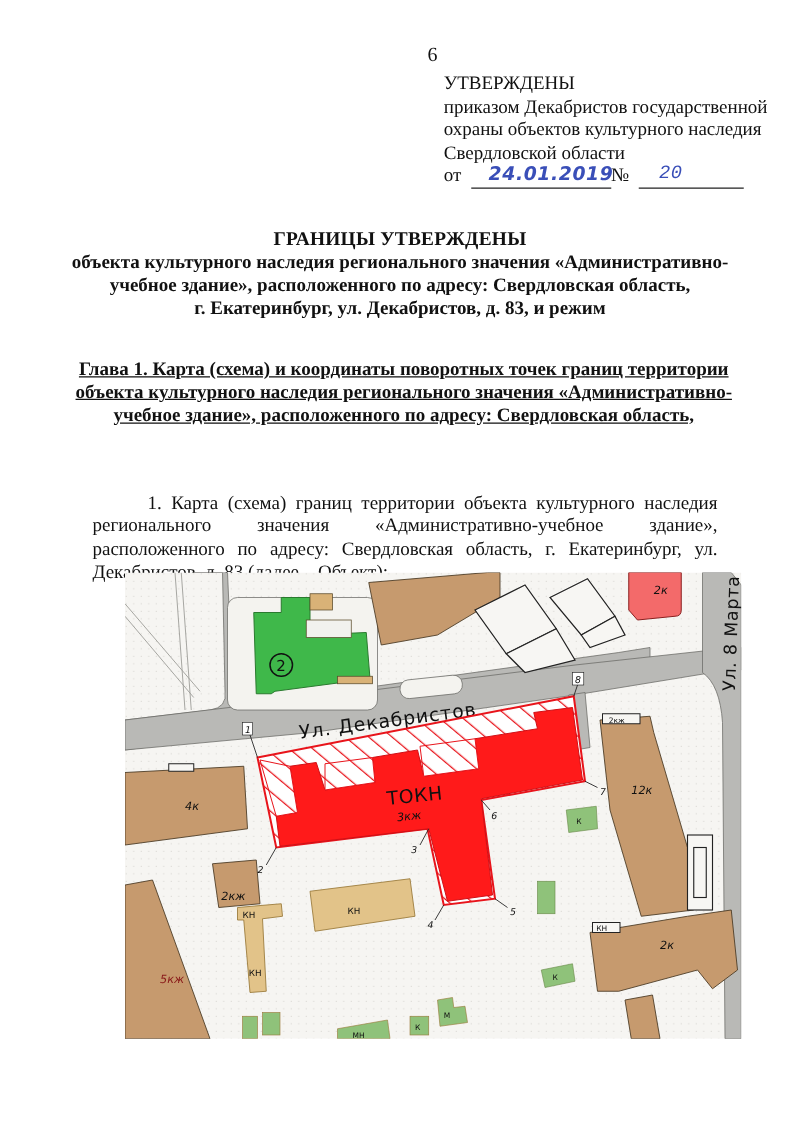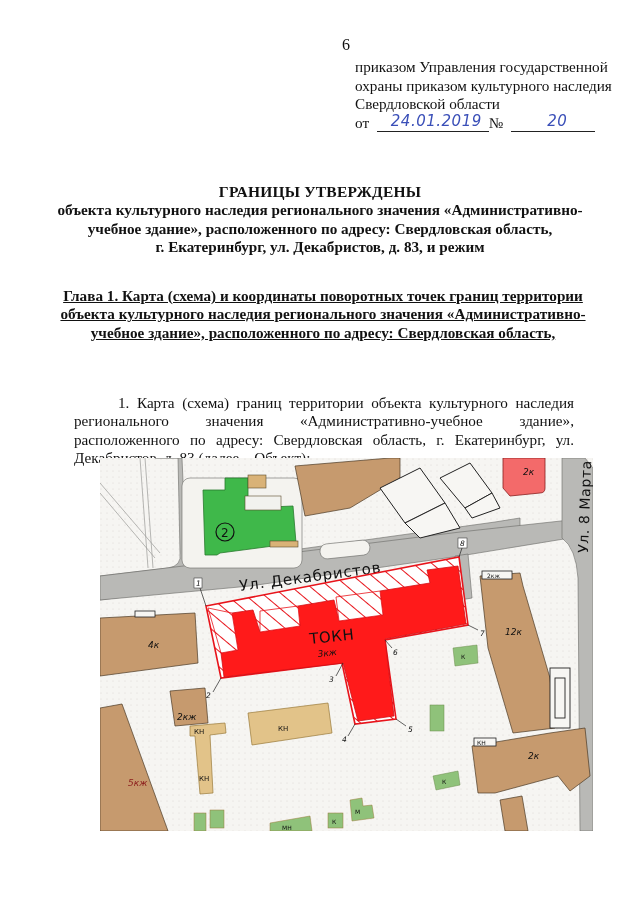--- a/index.html
+++ b/index.html
@@ -24,30 +24,31 @@
     .map { left: 100px; top: 458px; width: 493px; height: 373px; }
     .map svg { display: block; }
     .maptxt { font-family: "DejaVu Sans", sans-serif; }
   </style>
 </head>
 <body>
 
 <div class="abs pagenum">6</div>
 
 <div class="abs approval">
-  <div>приказом Управления государственной</div>
-  <div>охраны приказом культурного наследия</div>
+  <div>УТВЕРЖДЕНЫ</div>
+  <div>приказом Декабристов государственной</div>
+  <div>охраны объектов культурного наследия</div>
   <div>Свердловской области</div>
   <div>
     <span>от</span>
     <span class="sig-line" style="width:112px;margin-left:4px;">
-      <span class="hand" style="left:14px;bottom:1px;">24.01.2019</span>
+      <span class="hand" style="left:14px;bottom:1px;font-weight:bold;">24.01.2019</span>
     </span><span>№</span>
     <span class="sig-line" style="width:84px;margin-left:4px;">
-      <span class="hand" style="left:36px;bottom:1px;">20</span>
+      <span class="hand" style="left:16px;bottom:1px;font-family:Liberation Mono, monospace;">20</span>
     </span>
   </div>
 </div>
 
 <div class="abs title-block">
   <div class="t1">ГРАНИЦЫ УТВЕРЖДЕНЫ</div>
   <div>объекта культурного наследия регионального значения «Административно-</div>
   <div>учебное здание», расположенного по адресу: Свердловская область,</div>
   <div>г. Екатеринбург, ул. Декабристов, д. 83, и режим</div>
 </div>

